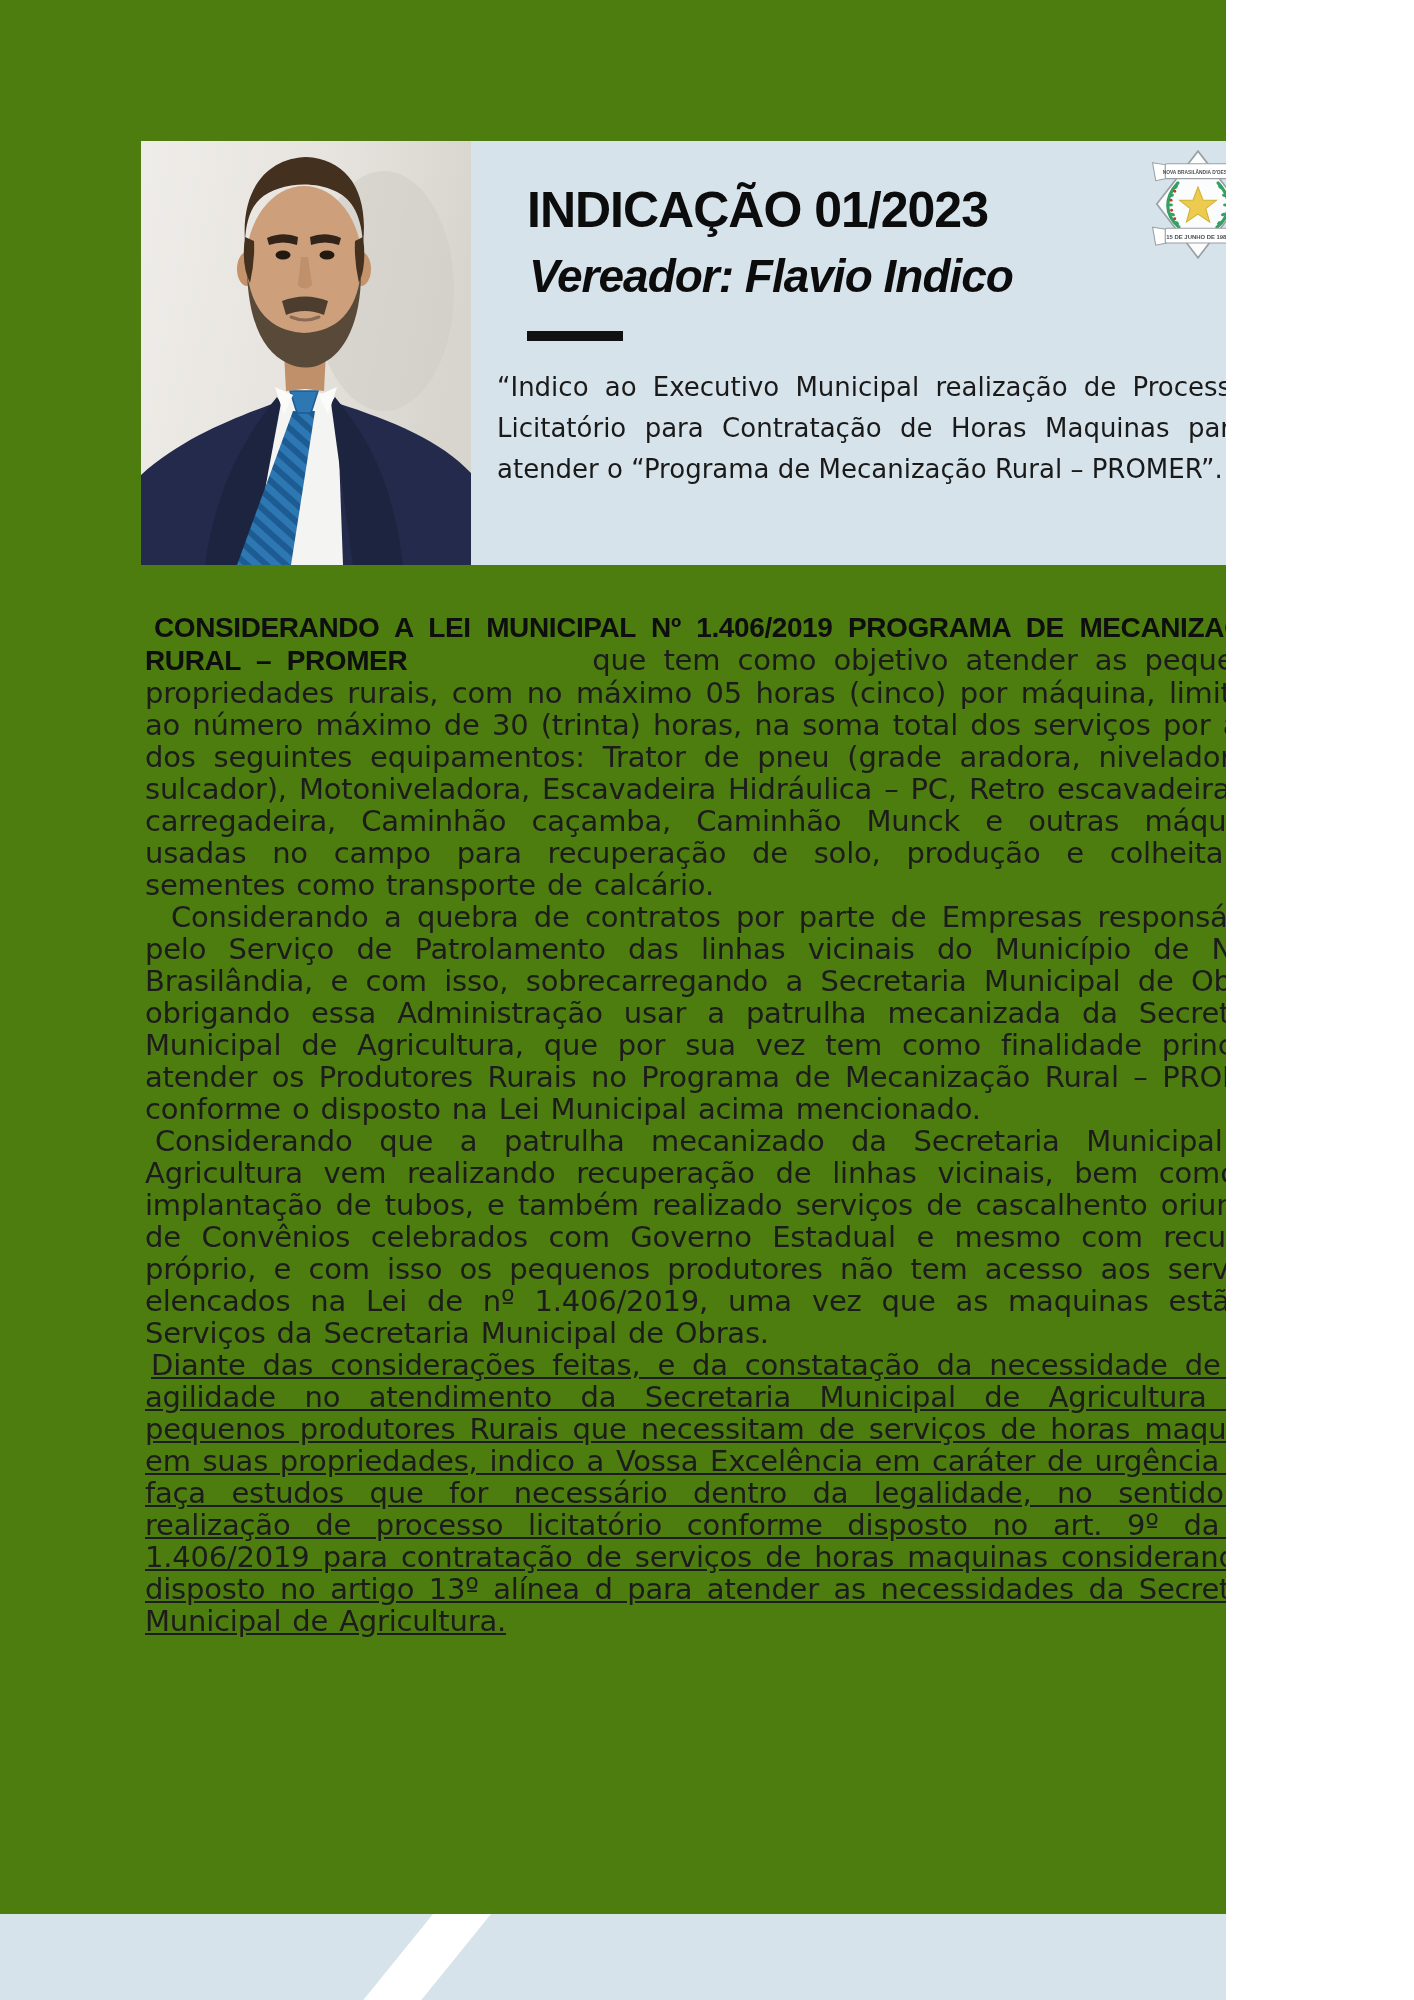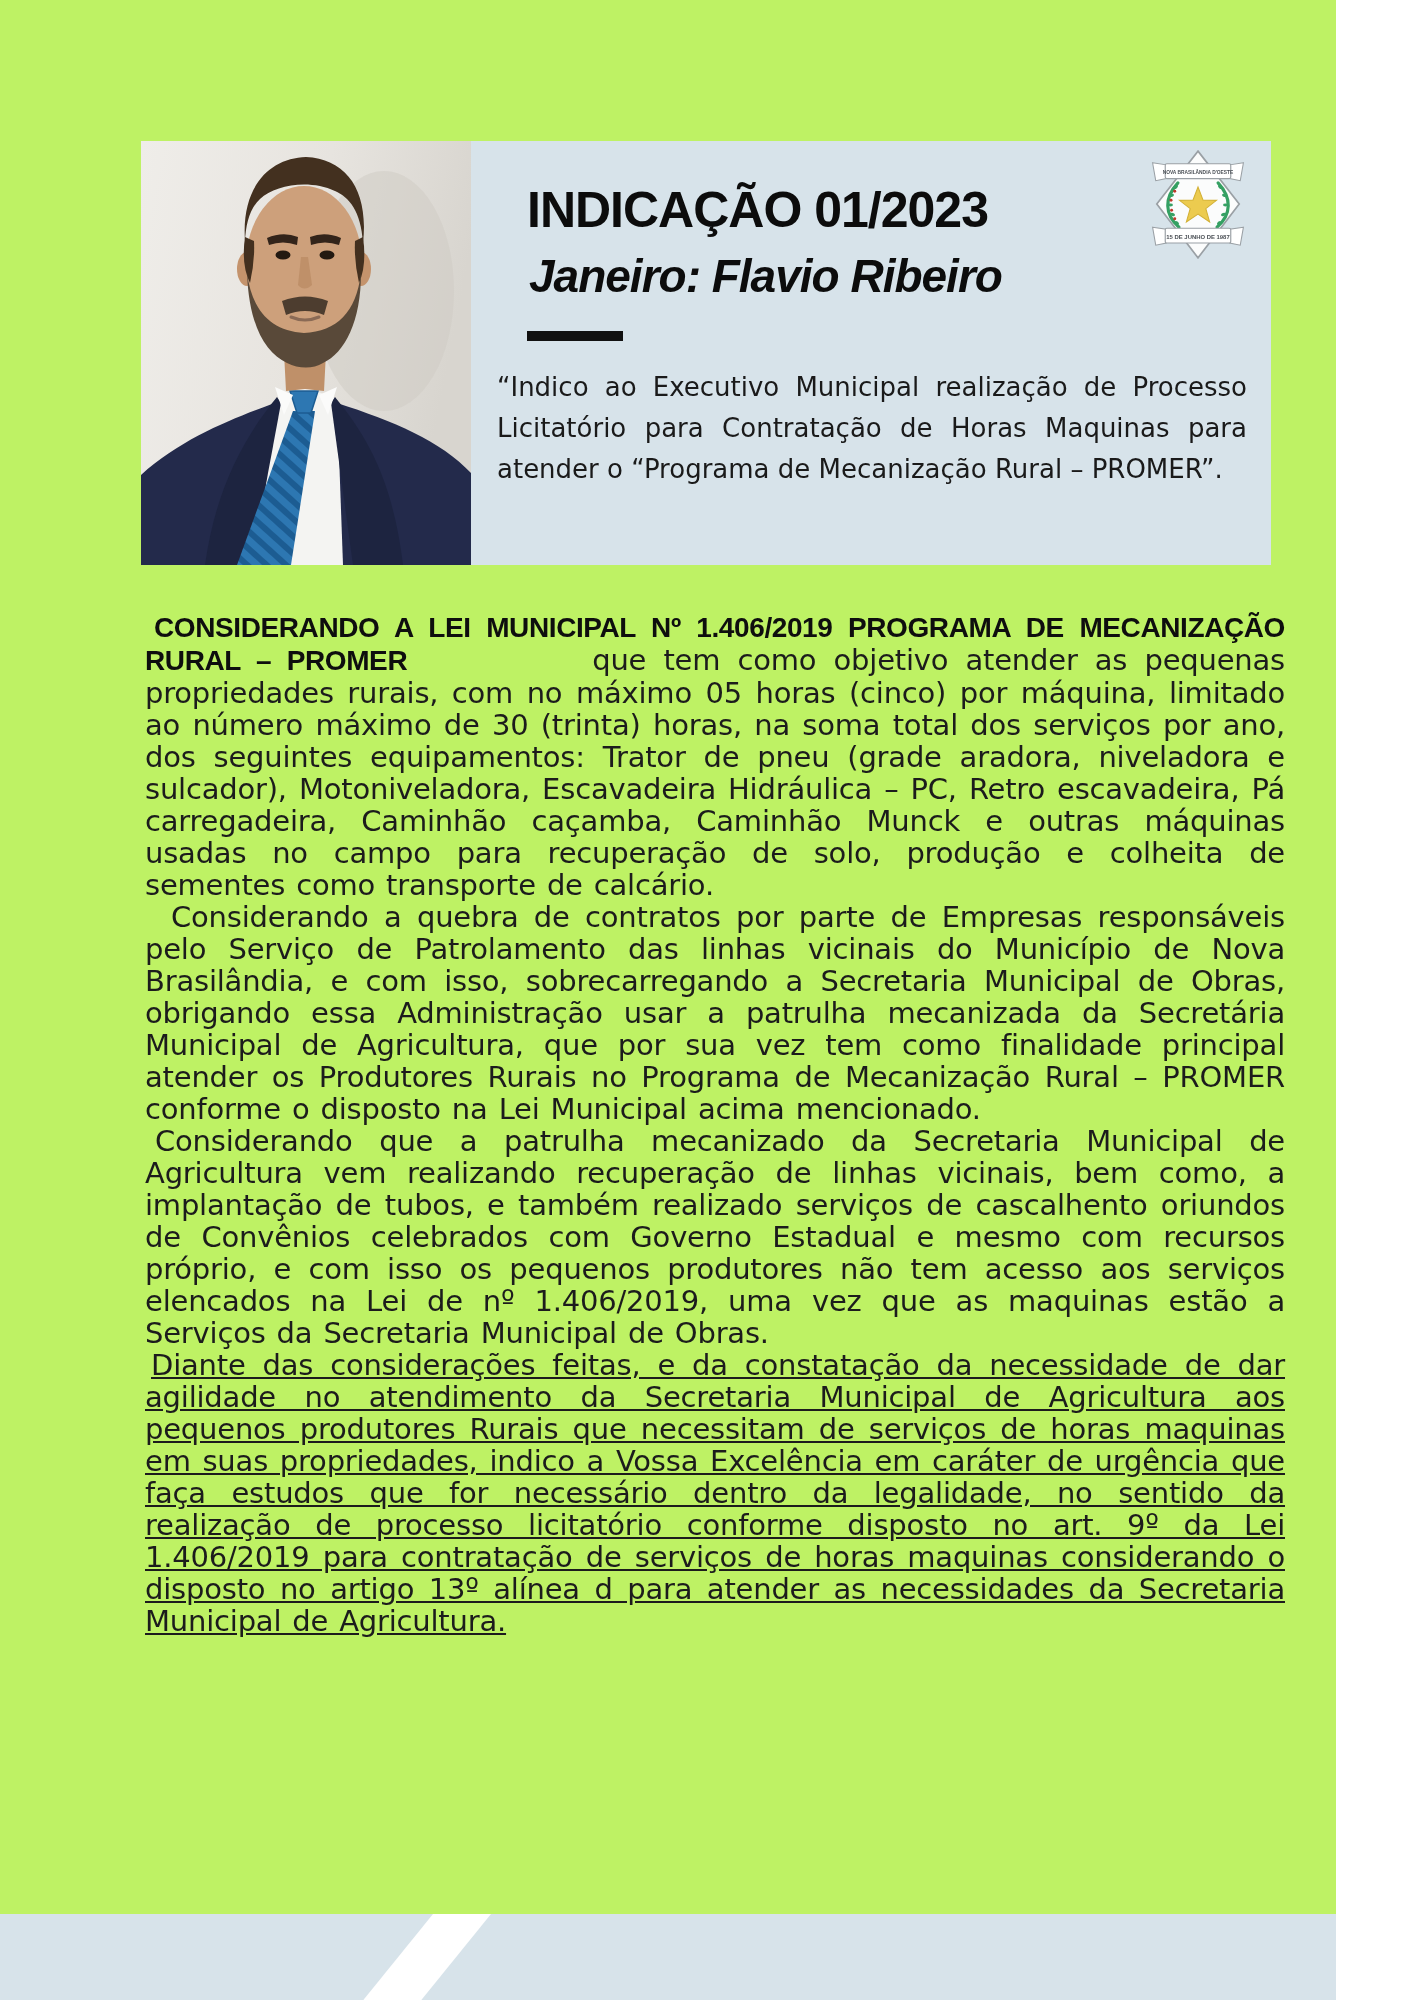--- a/index.html
+++ b/index.html
@@ -5,22 +5,22 @@
 <style>
   :root{
     --accent-blue:#d7e3ea;
     --body-text-color:#1c1c1c;
     --footer-text-color:#5a646b;
   }
   *{margin:0;padding:0;box-sizing:border-box;}
   html,body{background:#ffffff;}
   .page{
     position:relative;
-    width:1336px;height:2000px;
-    background:#bef264;
+    width:1226px;height:2000px;
+    background:#4d7c0f;
     overflow:hidden;
     font-family:"DejaVu Sans",sans-serif;
   }
   
   .portrait{
     position:absolute;left:141px;top:141px;width:330px;height:424px;
   }
   .panel{
     position:absolute;left:471px;top:141px;width:800px;height:424px;
     background:var(--accent-blue,#d7e3ea);
@@ -143,21 +143,21 @@
 
       <path d="M106,132 C108,184 124,212 146,222 C158,228 172,228 182,222 C204,212 220,180 220,132 C215,172 196,190 163,192 C130,190 111,170 106,132 Z" fill="#594939"></path>
 
       <path d="M141,160 Q164,151 187,160 L183,174 Q164,166 145,174 Z" fill="#4d3d2f"></path>
       <path d="M150,176 Q164,182 178,176" stroke="#8a6a55" stroke-width="3" fill="none" stroke-linecap="round"></path>
     </svg>
   </div>
 
   <div class="panel">
     <div class="doc-title">INDICAÇÃO 01/2023</div>
-    <div class="doc-subtitle">Janeiro: Flavio Ribeiro</div>
+    <div class="doc-subtitle">Vereador: Flavio Indico</div>
     <div class="title-underline"></div>
     <div class="doc-quote">“Indico ao Executivo Municipal realização de Processo Licitatório para Contratação de Horas Maquinas para atender o “Programa de Mecanização Rural – PROMER”.</div>
 
     <div class="seal">
       <svg width="106" height="112" viewBox="0 0 100 106" xmlns="http://www.w3.org/2000/svg">
 
         <polygon points="50,2 89,52 50,103 11,52" fill="#fbfcfc" stroke="#9aa0a5" stroke-width="1.6"></polygon>
 
         <path d="M31,32 C18,46 18,62 32,74" fill="none" stroke="#35a063" stroke-width="3" stroke-linecap="round"></path>
         <path d="M69,32 C82,46 82,62 68,74" fill="none" stroke="#35a063" stroke-width="3" stroke-linecap="round"></path>

